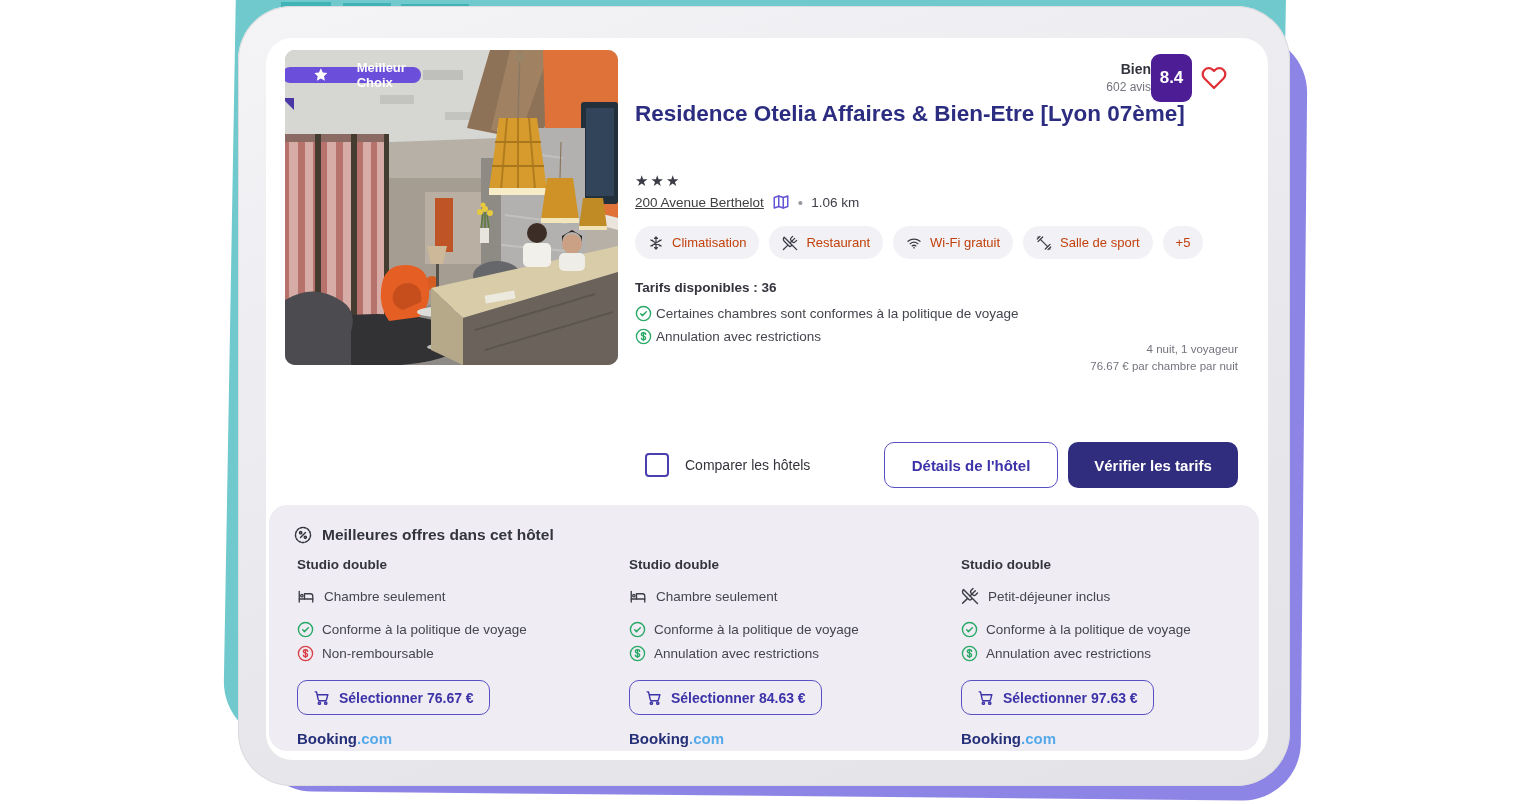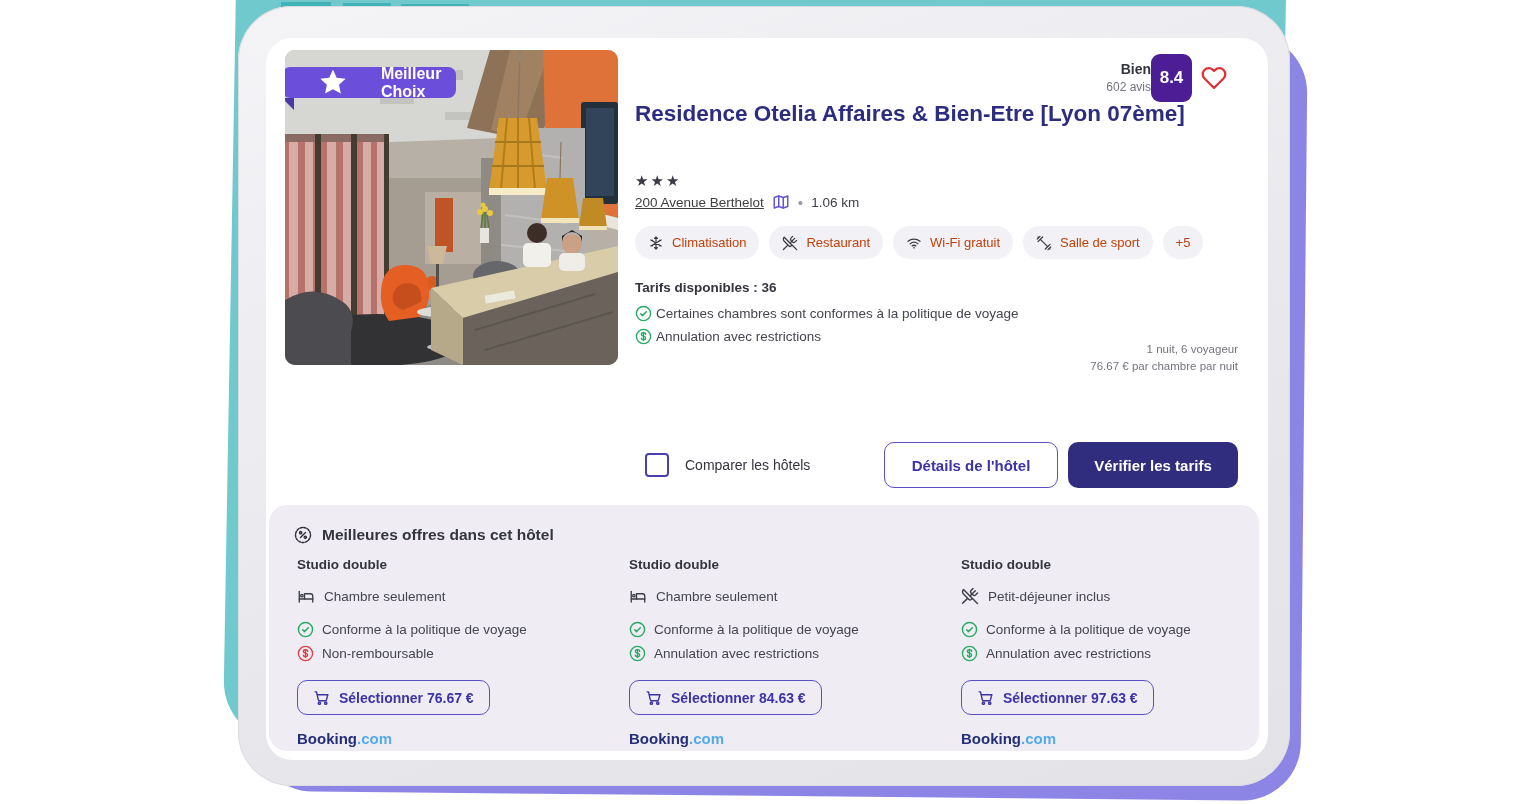--- a/index.html
+++ b/index.html
@@ -20,22 +20,22 @@
                 background:linear-gradient(160deg,#f4f3f6 0%,#e9e8ec 55%,#e3e2e7 100%);
                 border-radius:54px;box-shadow:inset 0 0 0 1px #dcdbe0;}
   .screen{position:absolute;left:266px;top:38px;width:1002px;height:722px;
           background:#ffffff;border-radius:26px;overflow:hidden;}
   
   .photo{position:absolute;left:19px;top:12px;width:333px;height:315px;border-radius:10px;
          overflow:hidden;cursor:pointer;}
   .photo svg{display:block;width:100%;height:100%;}
   
   .best-badge{position:absolute;left:-3px;top:17px;z-index:5;}
-  .best-badge .pill{display:flex;align-items:center;gap:8px;height:31px;padding:0 15px 0 11px;
-        background:#6b4ed9;border-radius:8px;color:#fff;font-size:16px;font-weight:700;}
+  .best-badge .pill{display:flex;align-items:center;gap:8px;height:16px;padding:0 15px 0 11px;
+        background:#6b4ed9;border-radius:8px;color:#fff;font-size:13px;font-weight:700;}
   .best-badge .fold{position:absolute;left:0;top:31px;width:12px;height:12px;background:#4b38a5;
         clip-path:polygon(0 0,100% 0,100% 100%);}
   .star-glyph{width:15px;height:15px;}
   
   .rating-row{position:absolute;top:16px;right:40px;display:flex;align-items:center;}
   .rating-texts{text-align:right;line-height:1.35;}
   .rating-label{font-size:14px;font-weight:700;color:#33343d;}
   .rating-reviews{font-size:12px;color:#73737e;}
   .score-box{width:41px;height:48px;border-radius:9px;background:#4c1d95;color:#fff;
              display:flex;align-items:center;justify-content:center;font-size:17px;font-weight:700;}
@@ -280,21 +280,21 @@
       <div class="policy">
         <svg class="ic-green" viewBox="0 0 24 24" fill="none" stroke="currentColor" stroke-width="1.9" stroke-linecap="round">
           <circle cx="12" cy="12" r="10"></circle>
             <path d="M12 6.2v11.6"></path>
             <path d="M15 9c0-1.4-1.3-2.3-3-2.3S9 7.6 9 9s1.2 2 3 2.6 3 1.2 3 2.6-1.3 2.3-3 2.3-3-.9-3-2.3"></path>
         </svg>
         <span>Annulation avec restrictions</span>
       </div>
     </div>
     <div class="stay-block">
-      <div>1 nuit, 6 voyageur</div>
+      <div>4 nuit, 1 voyageur</div>
       <div>76.67 € par chambre par nuit</div>
     </div>
 
     <div class="compare-row">
       <div class="checkbox"></div>
       <span class="compare-label">Comparer les hôtels</span>
     </div>
     <button class="btn-outline">Détails de l'hôtel</button>
     <button class="btn-filled">Vérifier les tarifs</button>
 

